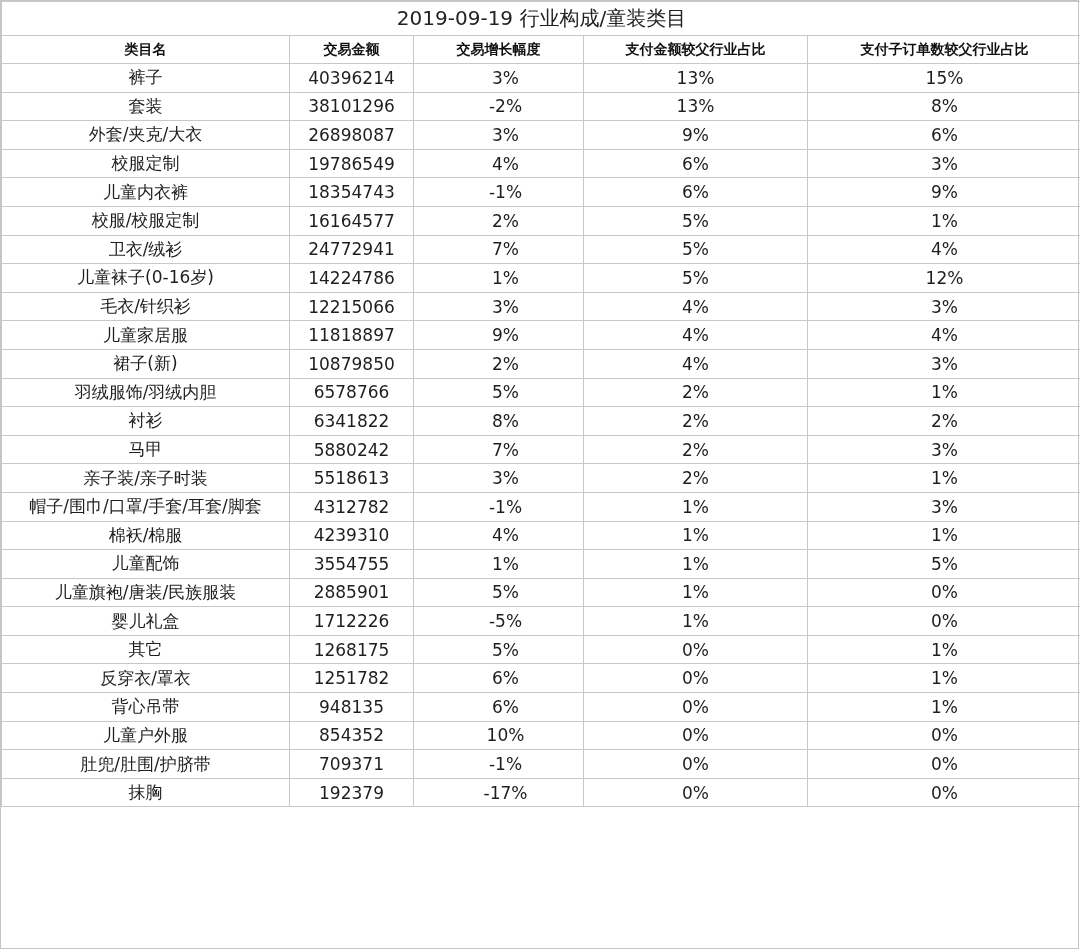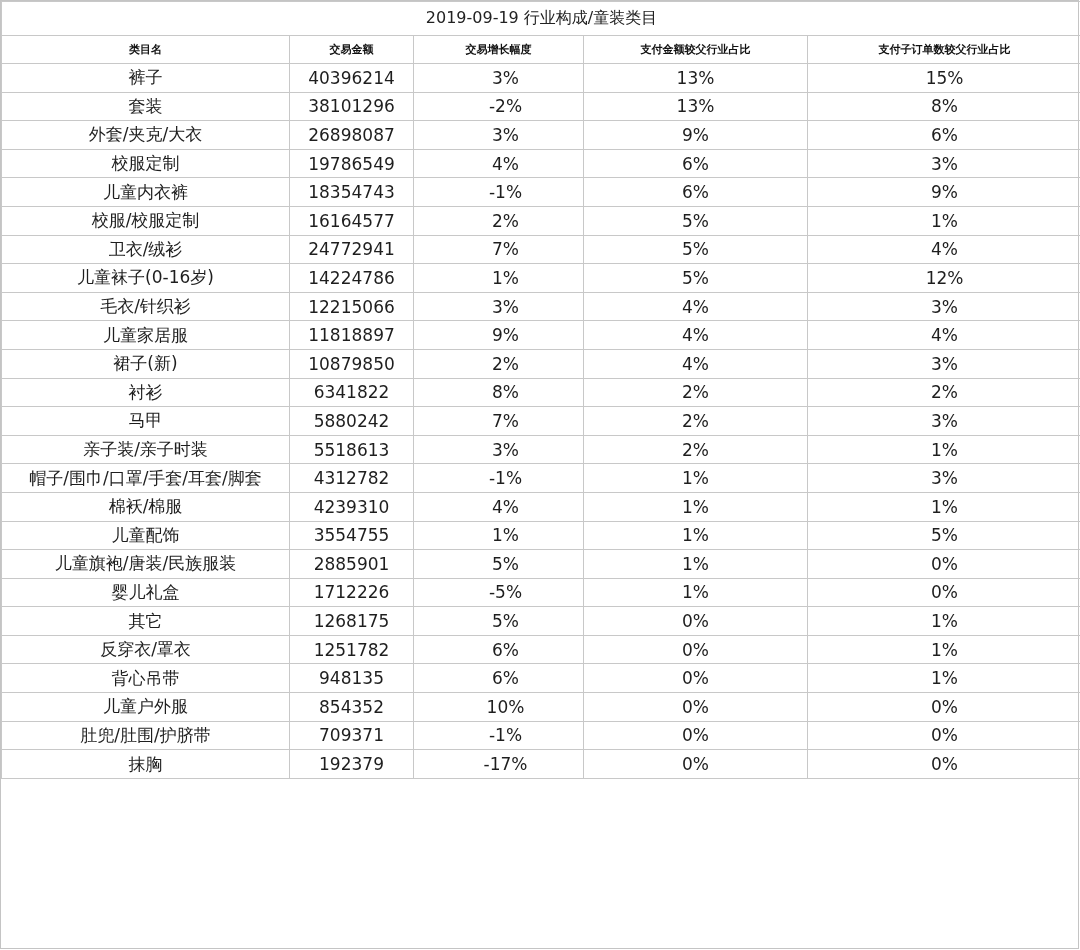--- a/index.html
+++ b/index.html
@@ -1,22 +1,22 @@
 <!DOCTYPE html>
 <html><head>
 <meta charset="utf-8">
 <style>
   html, body { margin: 0; padding: 0; background: #ffffff; }
   body { width: 1080px; height: 950px; overflow: hidden; font-family: "DejaVu Sans", "Liberation Sans", sans-serif; color: #1a1a1a; }
   .sheet { position: absolute; left: 0; top: 0; width: 1079px; height: 949px; border: 1px solid #c4c4c4; box-sizing: border-box; }
   table { border-collapse: collapse; table-layout: fixed; width: 1080px; }
   col.c1 { width: 288px; } col.c2 { width: 124px; } col.c3 { width: 170px; } col.c4 { width: 224px; } col.c5 { width: 274px; }
   td, th { border: 1px solid #c8c8c8; text-align: center; padding: 0; white-space: nowrap; overflow: hidden; }
-  .title-row td { height: 33px; font-size: 16px; font-weight: normal; color: #222; border-bottom: 1px solid #c8c8c8; }
-  .header-row th { height: 27px; font-size: 11px; font-weight: bold; color: #111; margin-top: 19px; }
+  .title-row td { height: 33px; font-size: 20px; font-weight: normal; color: #222; border-bottom: 1px solid #c8c8c8; }
+  .header-row th { height: 27px; font-size: 14px; font-weight: bold; color: #111; margin-top: 19px; }
   .data-row td { height: 27.6px; font-size: 17px; color: #1e1e1e; }
   .data-row td.growth { padding-left: 14px; }
 </style>
 </head>
 <body>
 
 <div class="sheet">
   <table>
     <colgroup>
         <col class="c1">
@@ -109,20 +109,27 @@
           <td>4%</td>
         </tr>
         <tr class="data-row">
           <td>裙子(新)</td>
           <td>10879850</td>
           <td class="growth">2%</td>
           <td>4%</td>
           <td>3%</td>
         </tr>
         <tr class="data-row">
+          <td>羽绒服饰/羽绒内胆</td>
+          <td>6578766</td>
+          <td class="growth">5%</td>
+          <td>2%</td>
+          <td>1%</td>
+        </tr>
+        <tr class="data-row">
           <td>衬衫</td>
           <td>6341822</td>
           <td class="growth">8%</td>
           <td>2%</td>
           <td>2%</td>
         </tr>
         <tr class="data-row">
           <td>马甲</td>
           <td>5880242</td>
           <td class="growth">7%</td>

